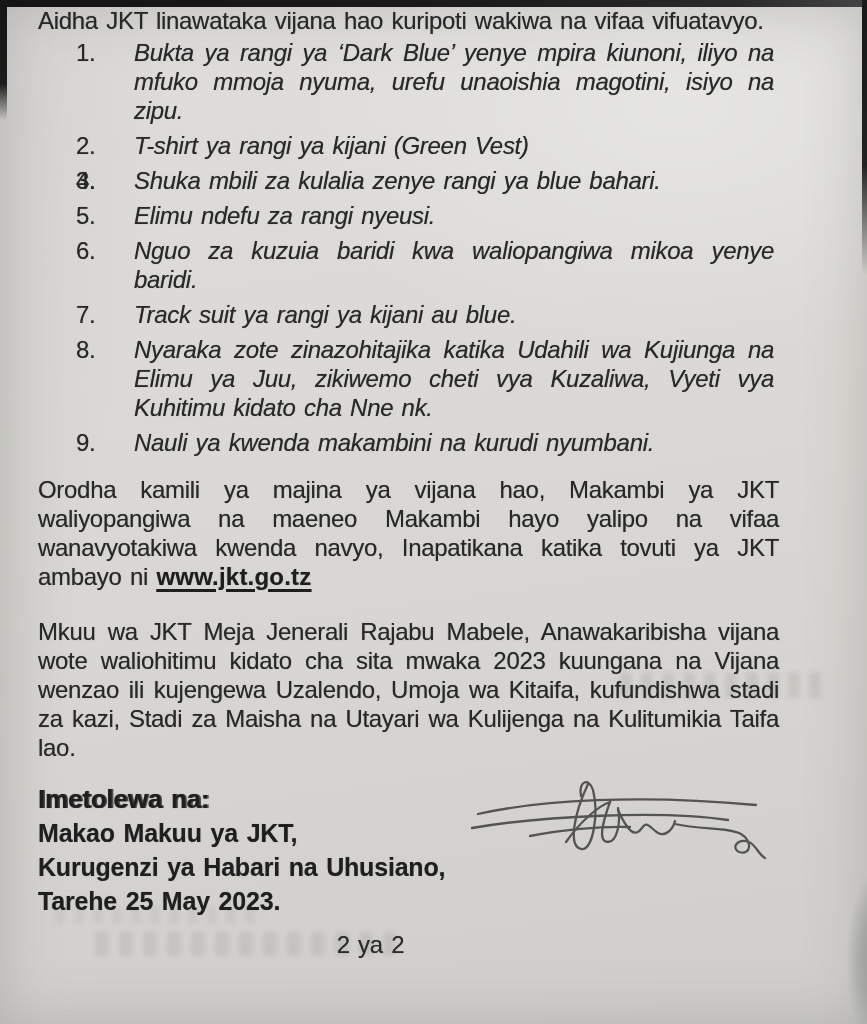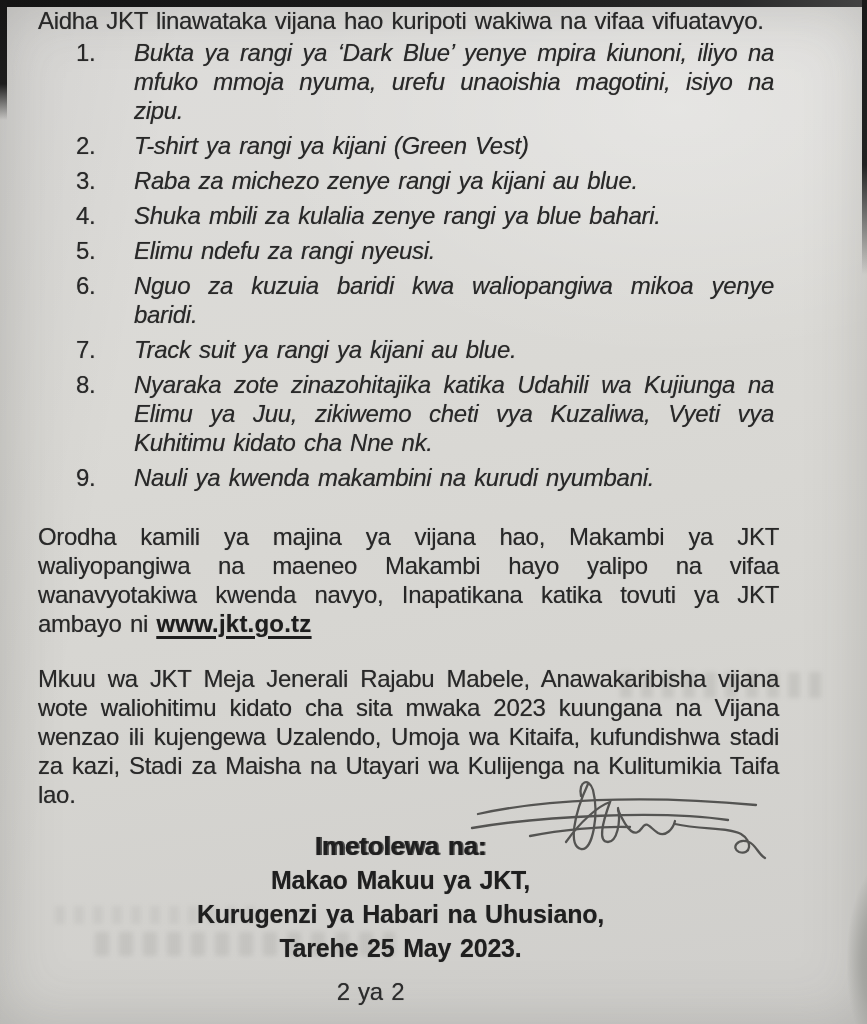--- a/index.html
+++ b/index.html
@@ -49,25 +49,25 @@
     letter-spacing:-0.3px;word-spacing:2px;
     text-shadow:0 0 0.8px rgba(40,40,40,0.55);
     padding-top:6px;
   }
   .intro{margin:0;text-align:justify;}
   .list{margin:3px 0 0 0;}
   .list-item{position:relative;padding-left:96px;margin-bottom:6px;}
   .item-num{position:absolute;left:38px;top:0;}
   .item-text{display:block;text-align:justify;max-width:640px;font-style:italic;}
   .para{margin:0;text-align:justify;}
-  .para.p1{margin-top:30px;}
+  .para.p1{margin-top:18px;}
   .para.p2{margin-top:26px;}
   .weblink{font-weight:700;text-decoration:underline;text-underline-offset:4px;
     text-decoration-thickness:2.5px;letter-spacing:0.2px;color:#1e1e1e;}
-  .footer{margin-top:20px;text-align:center;padding-right:16px;
+  .footer{margin-top:20px;text-align:left;padding-right:16px;
     font-weight:700;font-size:25px;line-height:34px;letter-spacing:-0.2px;color:#1f1f1f;}
   .issued{font-size:26px;
     text-shadow:1.6px 0 0 rgba(35,35,35,0.75), 0 0 1px rgba(35,35,35,0.5);}
   .page-num{margin-top:12px;text-align:center;transform:translateX(-38px);
     font-size:24px;font-weight:400;color:#2c2c2c;}
   
   #signature{position:absolute;left:470px;top:772px;z-index:4;}
 </style>
 </head>
 <body>
@@ -93,21 +93,20 @@
       <div class="list-item">
         <span class="item-num">1.</span>
         <span class="item-text">Bukta ya rangi ya ‘Dark Blue’ yenye mpira kiunoni, iliyo na mfuko mmoja nyuma, urefu unaoishia magotini, isiyo na zipu.</span>
       </div>
       <div class="list-item">
         <span class="item-num">2.</span>
         <span class="item-text">T-shirt ya rangi ya kijani (Green Vest)</span>
       </div>
       <div class="list-item">
         <span class="item-num">3.</span>
-        <span class="item-text">Raba za michezo zenye rangi ya kijani au blue.</span>
       </div>
       <div class="list-item">
         <span class="item-num">4.</span>
         <span class="item-text">Shuka mbili za kulalia zenye rangi ya blue bahari.</span>
       </div>
       <div class="list-item">
         <span class="item-num">5.</span>
         <span class="item-text">Elimu ndefu za rangi nyeusi.</span>
       </div>
       <div class="list-item">

